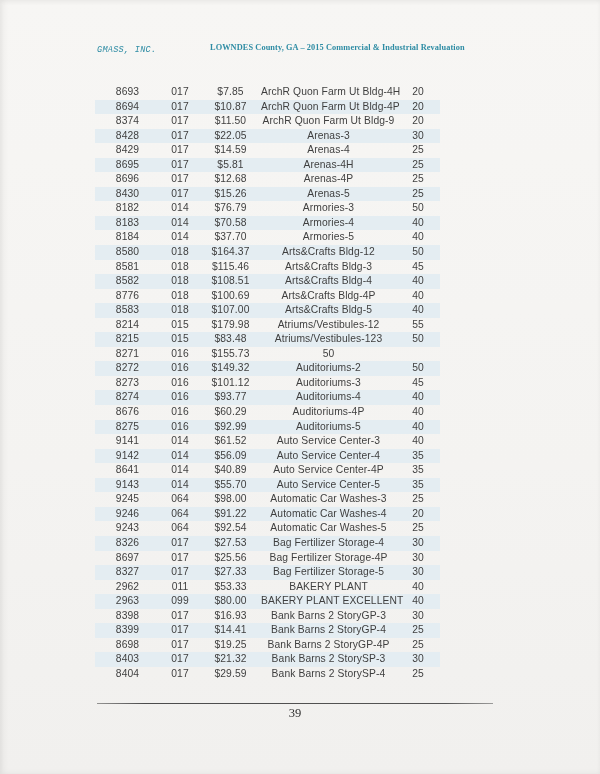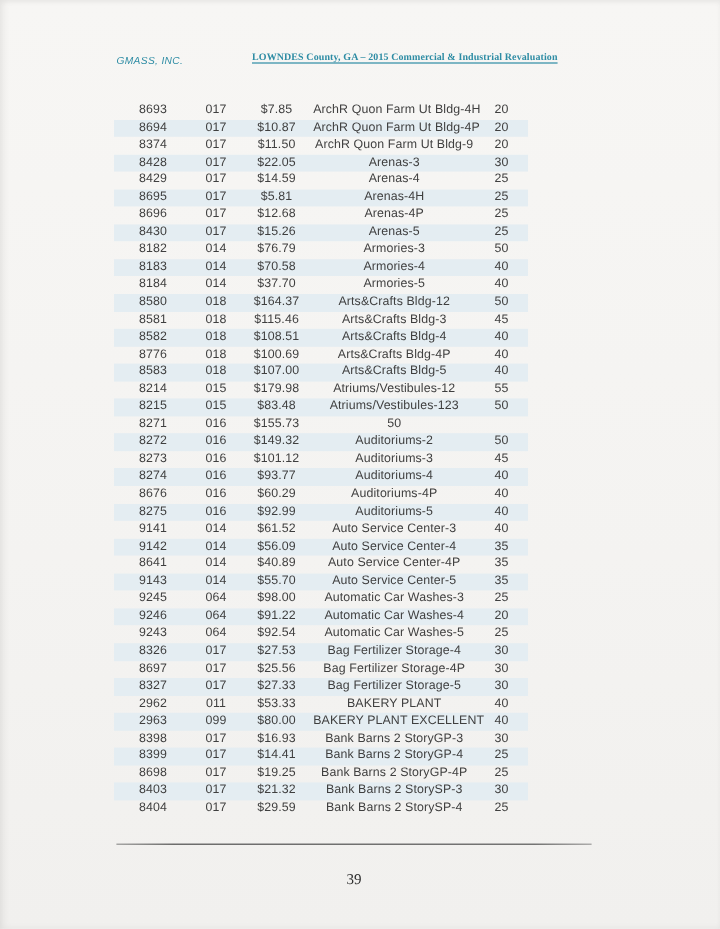--- a/index.html
+++ b/index.html
@@ -11,30 +11,29 @@
     overflow: hidden;
   }
   .page-edge-shade {
     position: absolute; inset: 0; pointer-events: none;
     box-shadow: inset 3px 0 6px rgba(0,0,0,0.06), inset 0 2px 4px rgba(0,0,0,0.03);
   }
 
   
   .company {
     position: absolute; left: 97px; top: 45px;
-    font-family: Liberation Sans, sans-serif;
+    font-family: Liberation Mono, monospace;
     font-style: italic; font-size: 8.5px; letter-spacing: 0.3px;
     color: var(--accent);
   }
   .doc-title {
     position: absolute; left: 186px; top: 43px;
     font-family: "Liberation Serif", serif;
     font-weight: bold; font-size: 8.3px; letter-spacing: 0.1px;
     color: var(--accent);
-    text-decoration: underline;
     text-underline-offset: 2px;
     text-decoration-thickness: 0.8px;
     white-space: nowrap;
     padding-left: 24px;
   }
 
   
   .rate-table {
     position: absolute; left: 95px; top: 85px; width: 345px;
   }
@@ -49,21 +48,21 @@
     text-align: center; white-space: nowrap; overflow: visible;
     letter-spacing: 0.1px;
   }
 
   
   .footer-line {
     position: absolute; left: 97px; top: 703px; width: 396px; height: 1.4px;
     background: linear-gradient(90deg, rgba(70,70,70,0.55), #4c4c4c 12%, #555 88%, rgba(70,70,70,0.5));
   }
   .page-number {
-    position: absolute; left: 97px; top: 726px; width: 396px;
+    position: absolute; left: 97px; top: 706px; width: 396px;
     text-align: center;
     font-family: "Liberation Serif", serif;
     font-size: 12.5px; color: #2e2e2e;
   }
 </style>
 </head>
 <body>
 
 <div class="page-edge-shade"></div>
 

